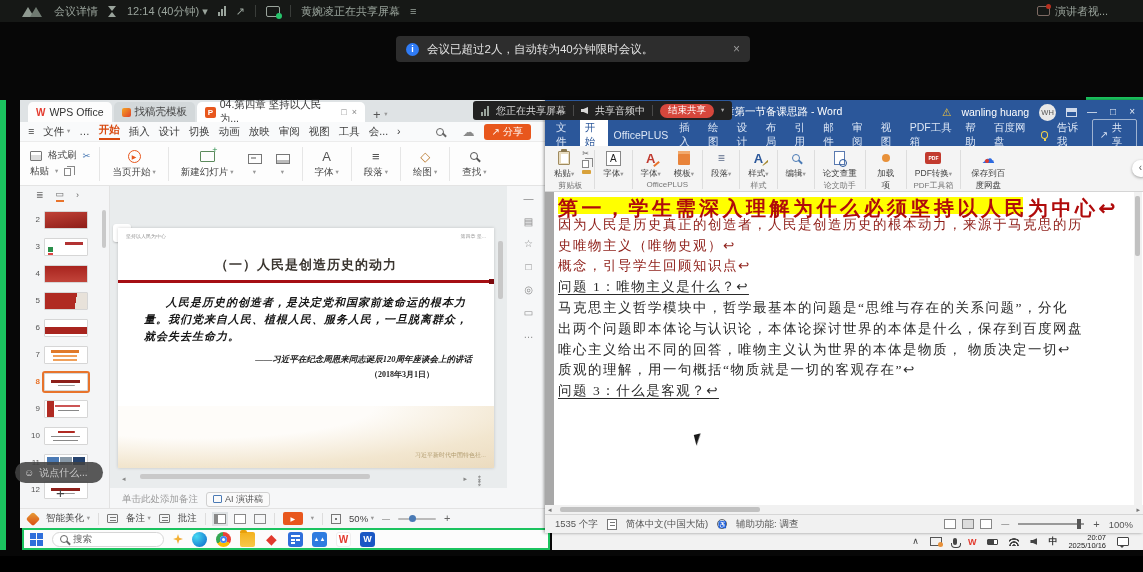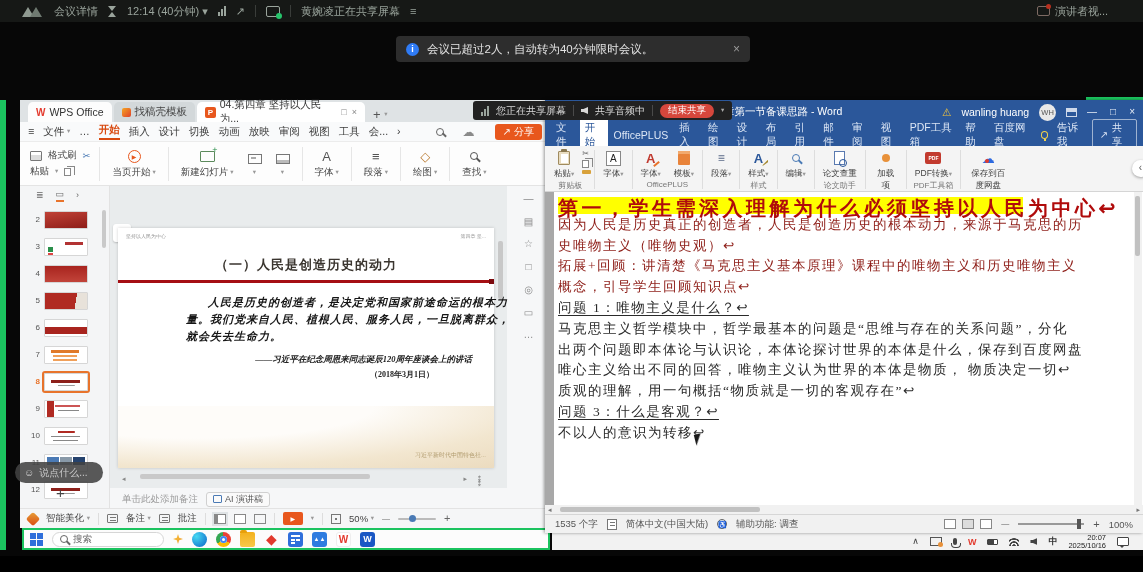--- a/index.html
+++ b/index.html
@@ -74,21 +74,21 @@
   .wlogo{color:#e33a2e;font-weight:bold;font-size:10px;}
   .siteic{width:9px;height:9px;background:linear-gradient(135deg,#f5a623,#e0402a);border-radius:2px;}
   .ppt{width:11px;height:11px;background:#e8571d;color:#fff;border-radius:2px;font-size:8px;text-align:center;line-height:11px;font-weight:bold;}
   .tabx{margin-left:auto;color:#888;font-size:9px;display:flex;gap:5px;}
   .plus{color:#555;font-size:13px;margin-left:6px;}
   .restore{margin-left:auto;margin-right:10px;width:9px;height:9px;border:1px solid #666;position:relative;background:#dfe3e5;align-self:center;}
   .restore:before{content:"";position:absolute;left:2px;top:-3px;width:9px;height:9px;border:1px solid #666;border-bottom:none;border-left:none;}
 
   .wmenu{left:0;top:22px;width:530px;height:20px;background:#f9fafb;display:flex;align-items:center;font-size:10.5px;color:#3c3c3c;gap:9px;padding:0 8px;border-bottom:1px solid #ececec;}
   .wmenu .active{color:#d8490f;font-weight:bold;border-bottom:2px solid #d8490f;padding-bottom:1px;}
-  .sharebtn{margin-left:11px;background:#e8571d;color:#fff;border-radius:3px;height:16px;display:flex;align-items:center;gap:3px;padding:0 8px;font-size:10px;}
+  .sharebtn{margin-left:0;background:#e8571d;color:#fff;border-radius:3px;height:16px;display:flex;align-items:center;gap:3px;padding:0 8px;font-size:10px;}
 
   .wtools{left:0;top:42px;width:530px;height:44px;background:#fdfdfd;border-bottom:1px solid #e4e4e4;display:flex;align-items:center;padding:0 6px;font-size:9.5px;color:#444;}
   .tgrp{display:flex;flex-direction:column;gap:3px;padding:0 4px;}
   .trow{display:flex;align-items:center;gap:6px;}
   .tsep{width:1px;height:34px;background:#e6e6e6;margin:0 5px;}
   .bigb{display:flex;flex-direction:column;align-items:center;gap:2px;padding:0 7px;}
   .bigb .bic{height:16px;font-size:13px;color:#555;display:flex;align-items:center;}
   .blab{display:flex;align-items:center;gap:2px;color:#444;}
   .crt{font-size:6.5px;color:#999;}
   .painter{width:12px;height:10px;border:1px solid #777;border-radius:1px;background:linear-gradient(#fff 40%,#ddd 40%);}
@@ -121,21 +121,21 @@
   .addslide{position:absolute;left:36px;bottom:8px;color:#444;font-size:15px;}
 
   .warea{left:90px;top:86px;width:397px;height:302px;background:#e9eced;}
   .aichip{position:absolute;left:3px;top:38px;width:18px;height:18px;background:#fff;border-radius:3px;box-shadow:0 1px 2px rgba(0,0,0,.2);display:flex;align-items:center;justify-content:center;}
   .ailogo{width:9px;height:9px;background:linear-gradient(120deg,#2f7bf5,#e14fd0);clip-path:polygon(50% 0,100% 100%,0 100%);}
   .canvas{position:absolute;left:8px;top:42px;width:376px;height:240px;background:#fff;box-shadow:0 0 3px rgba(0,0,0,.18);}
   .shead{position:absolute;top:5px;font-size:5px;color:#9a9a9a;}
   .stitle{position:absolute;top:28px;left:0;right:0;text-align:center;font-size:13px;font-weight:bold;color:#3a352f;letter-spacing:1px;font-family:"Liberation Sans",sans-serif;}
   .srule{position:absolute;top:52px;left:0;width:100%;height:3px;background:#a50f14;}
   .srule:after{content:"";position:absolute;right:0;top:-1px;width:5px;height:5px;background:#7c0a0e;}
-  .sbody{position:absolute;top:66px;left:26px;width:330px;font-family:"Liberation Serif",serif;font-weight:bold;font-style:italic;font-size:11px;line-height:17px;color:#161616;text-indent:22px;letter-spacing:1px;margin-left:42px;}
+  .sbody{position:absolute;top:66px;left:26px;width:330px;font-family:"Liberation Serif",serif;font-weight:bold;font-style:italic;font-size:11px;line-height:17px;color:#161616;text-indent:22px;letter-spacing:1px;}
   .sattr{position:absolute;top:126px;right:22px;font-family:"Liberation Serif",serif;font-weight:bold;font-style:italic;font-size:8.5px;color:#222;}
   .sdate{position:absolute;top:141px;right:60px;font-family:"Liberation Serif",serif;font-weight:bold;font-size:8px;color:#222;}
   .sband{position:absolute;bottom:0;left:0;width:100%;height:62px;background:radial-gradient(120% 130% at 20% 0,#fefcf9 40%,#f2e6cf 75%,#ecdcc0 100%);}
   .swm{position:absolute;bottom:8px;right:8px;font-size:6px;color:#b09a6d;}
   .vscroll{position:absolute;right:4px;top:55px;width:5px;height:58px;background:#c8c8c8;border-radius:2px;}
   .hscr{position:absolute;left:30px;bottom:9px;width:230px;height:5px;background:#c9c9c9;border-radius:2px;}
   .harrL{position:absolute;left:12px;bottom:6px;font-size:7px;color:#888;}
   .harrR{position:absolute;right:40px;bottom:6px;font-size:7px;color:#888;}
   .dblarr{position:absolute;right:26px;bottom:2px;font-size:6px;color:#777;line-height:5px;text-align:center;}
 
@@ -785,29 +785,27 @@
     </div>
     <span class="collapse ic-chevL ic"></span>
 
     <div class="abs wdoc">
       <span class="pagestrip"></span>
       <div class="doctext">
 
       <p class="dl hl">第一，学生需深入理解为什么必须坚持以人民为中心↩</p>
           <p class="dl red">因为人民是历史真正的创造者，人民是创造历史的根本动力，来源于马克思的历</p>
           <p class="dl red">史唯物主义（唯物史观）↩</p>
-          <p class="dl red">拓展+回顾：讲清楚《马克思主义基本原理》课程中的唯物主义和历史唯物主义</p>
           <p class="dl red">概念，引导学生回顾知识点↩</p>
           <p class="dl q">问题 1：唯物主义是什么？↩</p>
           <p class="dl">马克思主义哲学模块中，哲学最基本的问题是“思维与存在的关系问题”，分化</p>
           <p class="dl">出两个问题即本体论与认识论，本体论探讨世界的本体是什么，保存到百度网盘</p>
           <p class="dl">唯心主义给出不同的回答，唯物主义认为世界的本体是物质， 物质决定一切↩</p>
           <p class="dl">质观的理解，用一句概括“物质就是一切的客观存在”↩</p>
           <p class="dl q">问题 3：什么是客观？↩</p>
-          <p class="dl">不以人的意识为转移↩</p>
         </div>
       <span class="wvscroll">
           <span class="wvthumb"></span>
         </span>
       <span class="cursor"></span>
     </div>
 
     <div class="abs whscroll">
       <i class="ic ic-left" style="margin-left:3px;"></i>
       <span class="whthumb"></span>

